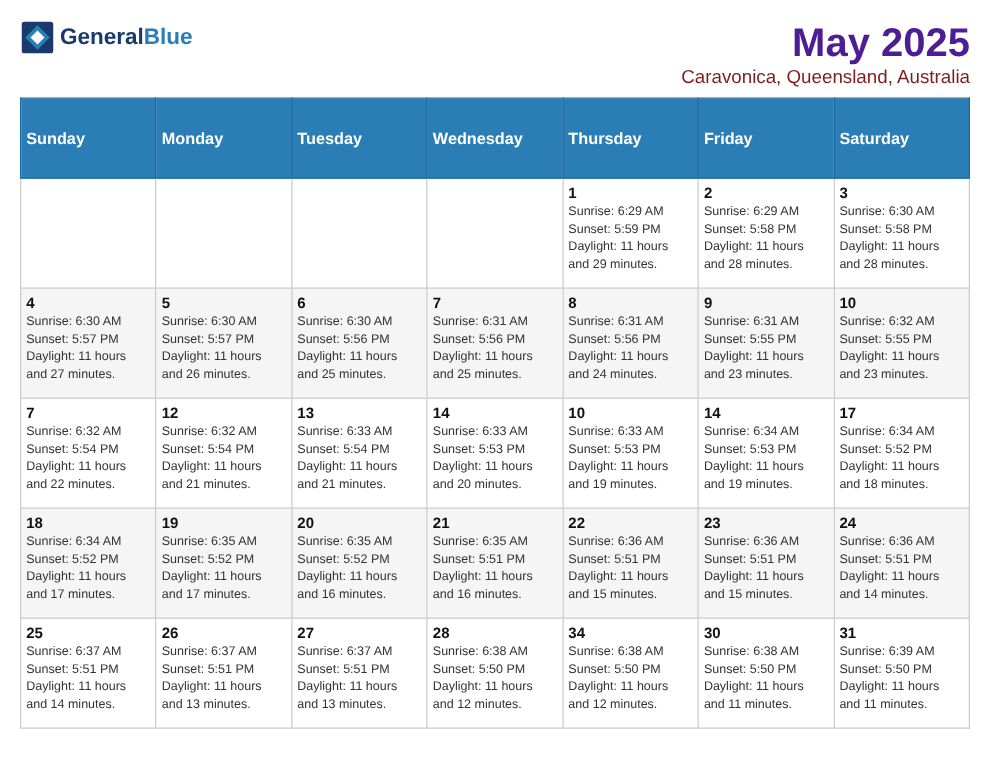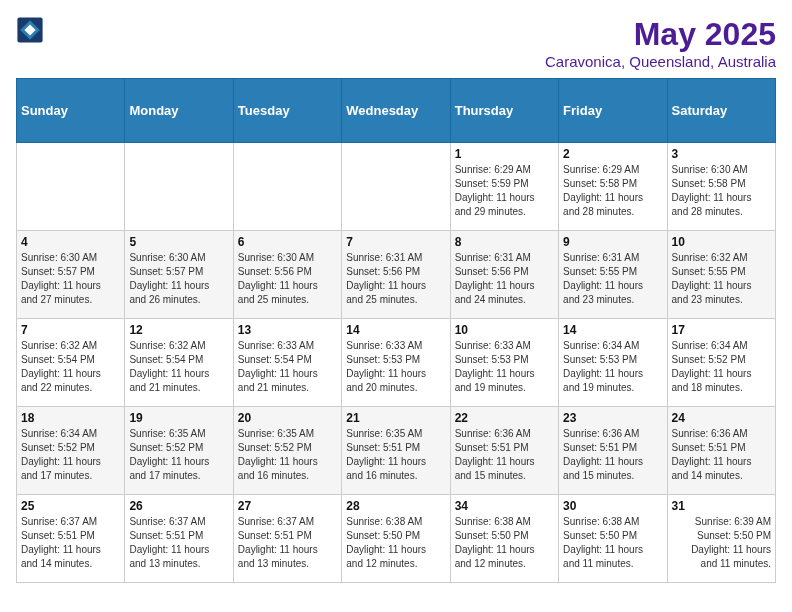--- a/index.html
+++ b/index.html
@@ -37,21 +37,21 @@
     .title-block {
       text-align: right;
     }
     .month-year {
       font-size: 32px;
       font-weight: bold;
       color: #4c1d95;
     }
     .location {
       font-size: 15px;
-      color: #4c1d95;
+      color: #7f1d1d;
     }
     .calendar {
       width: 100%;
       border-collapse: collapse;
       border: 1px solid #ccc;
     }
     .calendar th {
       background: #2a7db5;
       color: #fff;
       font-size: 13px;
@@ -92,20 +92,25 @@
 </head>
 <body>
 
 <div class="header">
   <div class="logo">
     <svg class="logo-icon" viewBox="0 0 40 40">
       <rect x="2" y="2" width="36" height="36" rx="3" fill="#1a3a6b"></rect>
       <polygon points="20,6 34,20 20,34 6,20" fill="#2a7db5"></polygon>
       <polygon points="20,12 28,20 20,28 12,20" fill="#fff"></polygon>
     </svg>
+    <div>
+      <div class="logo-text">
+        <span>General</span><span class="logo-blue">Blue</span>
+      </div>
+    </div>
   </div>
   <div class="title-block">
     <div class="month-year">May 2025</div>
     <div class="location">Caravonica, Queensland, Australia</div>
   </div>
 </div>
 
 <table class="calendar">
   <thead>
     <tr>
@@ -337,20 +342,20 @@
         </td>
         <td>
           <span class="day-num">30</span>
           <div class="day-info" style="white-space: pre-line;">Sunrise: 6:38 AM
 Sunset: 5:50 PM
 Daylight: 11 hours
 and 11 minutes.</div>
         </td>
         <td>
           <span class="day-num">31</span>
-          <div class="day-info" style="white-space: pre-line; text-align: right;">Sunrise: 6:39 AM
+          <div class="day-info" style="white-space: pre-line;">Sunrise: 6:39 AM
 Sunset: 5:50 PM
 Daylight: 11 hours
 and 11 minutes.</div>
         </td>
       </tr>
     </tbody>
 </table>
 
 </body></html>

